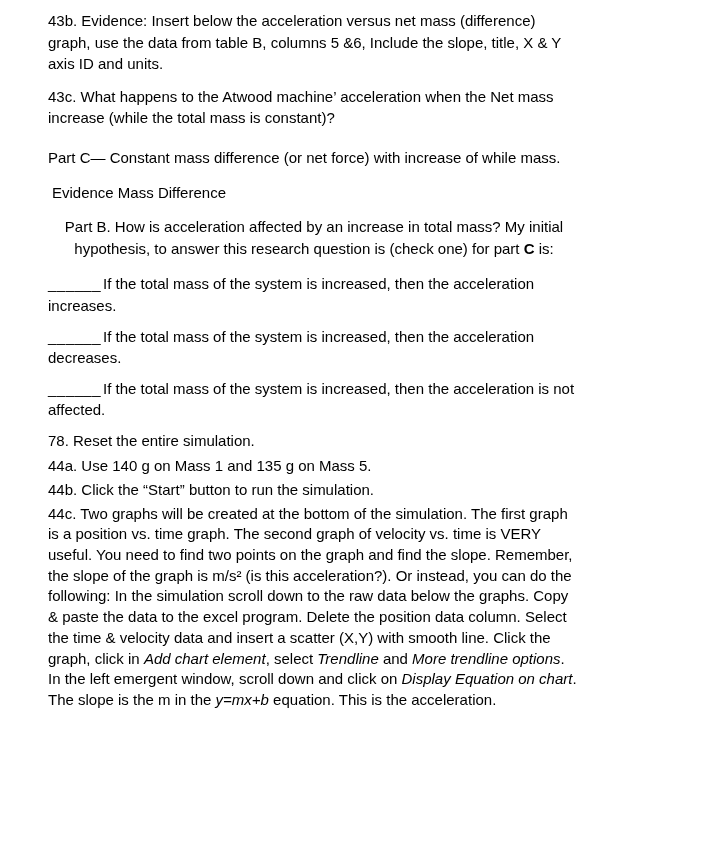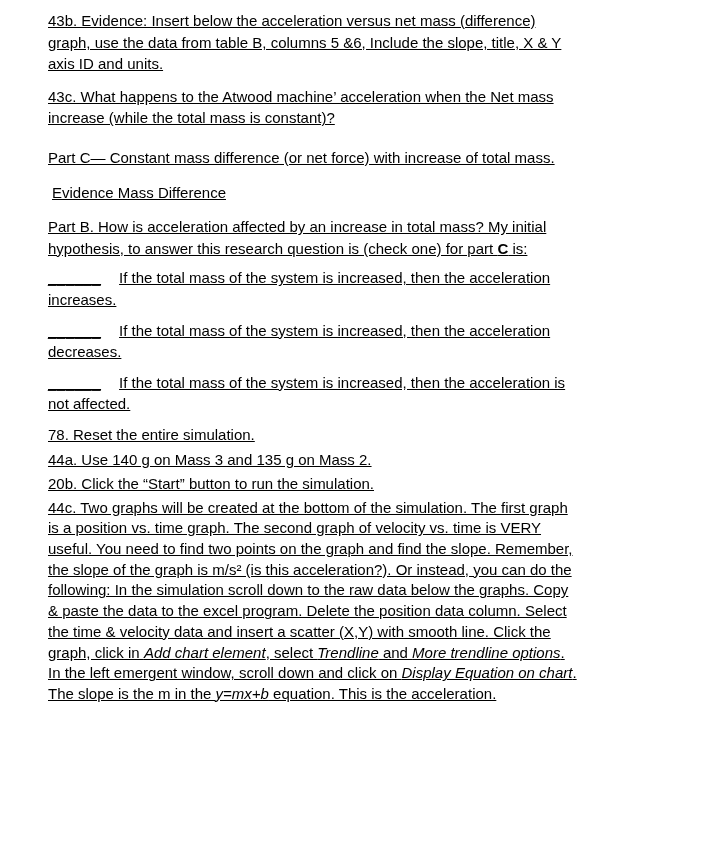--- a/index.html
+++ b/index.html
@@ -7,21 +7,20 @@
   body {
     width: 728px;
     height: 853px;
     font-family: "Liberation Sans", sans-serif;
     color: #000000;
     overflow: hidden;
   }
   .page {
     width: 626px;
     padding: 10px 46px 0 48px;
-    text-decoration: underline;
   }
   .para {
     font-size: 15px;
     line-height: 1.44;
     margin-bottom: 11px;
   }
   .graph-box {
     width: 620px;
     height: 183px;
     border: 1px solid #000000;
@@ -29,55 +28,55 @@
     margin-bottom: 12px;
   }
   .graph-title {
     font-size: 15px;
     text-align: center;
   }
   .p43c { margin-bottom: 18px; }
   .partc-heading { margin-bottom: 13px; }
   .subheading { padding-left: 4px; margin-bottom: 13px; }
   .before-line { margin-bottom: 13px; }
-  .partb-prompt { margin-bottom: 8px; }
+  .partb-prompt { margin-bottom: 14px; text-align: center; }
   .option { margin-bottom: 9px; }
-  .blank { letter-spacing: 0.5px; margin-right: 18px; }
+  .blank { letter-spacing: 0.5px; margin-right: 2px; }
   .tight { margin-bottom: 3px; }
   .q44c {
     line-height: 1.38;
     margin-bottom: 12px;
   }
   .b { font-weight: bold; }
   .i { font-style: italic; }
 </style>
 </head>
 <body>
 
 <div class="page">
 
   <p class="para">43b. Evidence: Insert below the acceleration versus net mass (difference) graph, use the data from table B, columns 5 &amp;6, Include the slope, title, X &amp; Y axis ID and units.</p>
 
 
   <p class="para p43c">43c. What happens to the Atwood machine’ acceleration when the Net mass increase (while the total mass is constant)?</p>
 
-  <p class="para partc-heading">Part C— Constant mass difference (or net force) with increase of total mass.</p>
+  <p class="para partc-heading">Part C— Constant mass difference (or net force) with increase of while mass.</p>
 
   <p class="para subheading">Evidence Mass Difference</p>
 
 
   <p class="para partb-prompt"><span>Part B. How is acceleration affected by an increase in total mass? My initial hypothesis, to answer this research question is (check one) for part </span><span class="b">C</span><span> is:</span></p>
 
   <p class="para option"><span class="blank">______</span><span>If the total mass of the system is increased, then the acceleration increases.</span></p>
 
   <p class="para option"><span class="blank">______</span><span>If the total mass of the system is increased, then the acceleration decreases.</span></p>
 
   <p class="para option"><span class="blank">______</span><span>If the total mass of the system is increased, then the acceleration is not affected.</span></p>
 
   <p class="para tight">78. Reset the entire simulation.</p>
 
-  <p class="para tight">44a. Use 140 g on Mass 3 and 135 g on Mass 2.</p>
+  <p class="para tight">44a. Use 140 g on Mass 1 and 135 g on Mass 5.</p>
 
-  <p class="para tight">20b. Click the “Start” button to run the simulation.</p>
+  <p class="para tight">44b. Click the “Start” button to run the simulation.</p>
 
   <p class="para q44c"><span>44c. Two graphs will be created at the bottom of the simulation.  The first graph is a position vs. time graph.  The second graph of velocity vs. time is VERY useful.  You need to find two points on the graph and find the slope.  Remember, the slope of the graph is m/s² (is this acceleration?). Or instead, you can do the following: In the simulation scroll down to the raw data below the graphs. Copy &amp; paste the data to the excel program. Delete the position data column. Select the time &amp; velocity data and insert a scatter (X,Y) with smooth line. Click the graph, click in </span><span class="i">Add chart element</span><span>, select </span><span class="i">Trendline</span><span> and </span><span class="i">More trendline options</span><span>. In the left emergent window, scroll down and click on </span><span class="i">Display Equation on chart</span><span>. The slope is the m in the </span><span class="i">y=mx+b</span><span> equation. This is the acceleration.</span></p>
 
 </div>
 
 </body></html>

